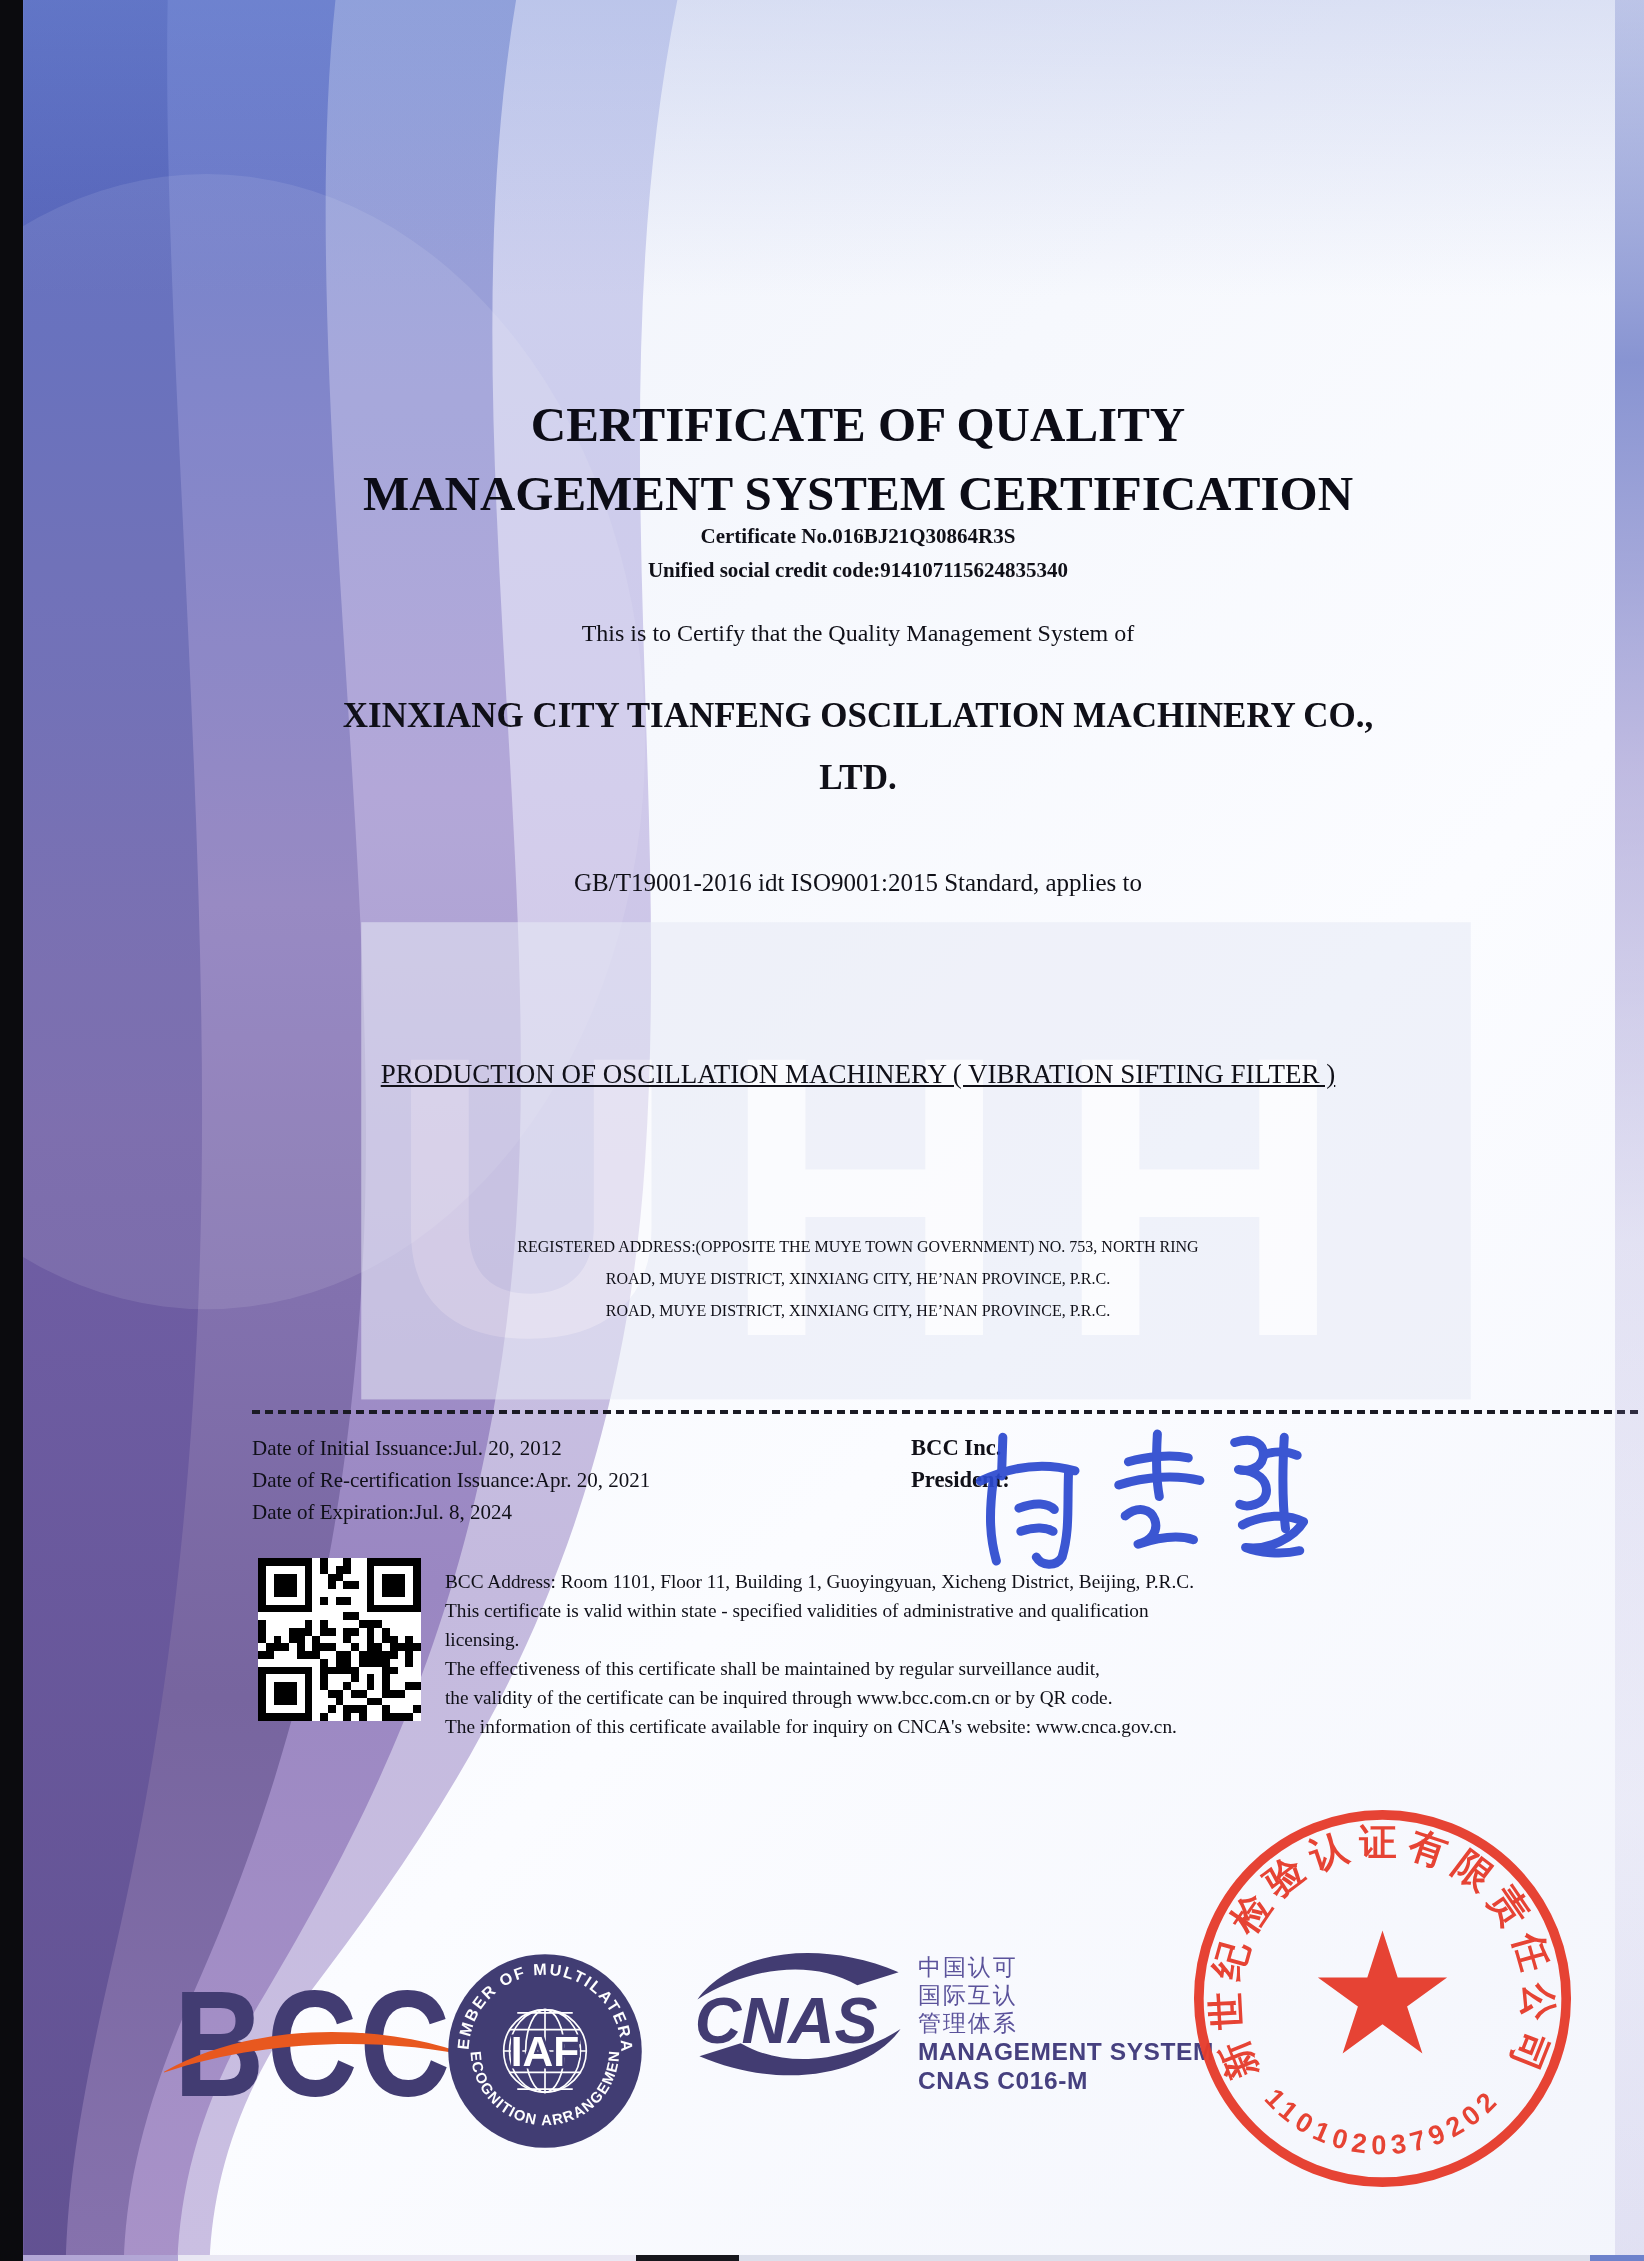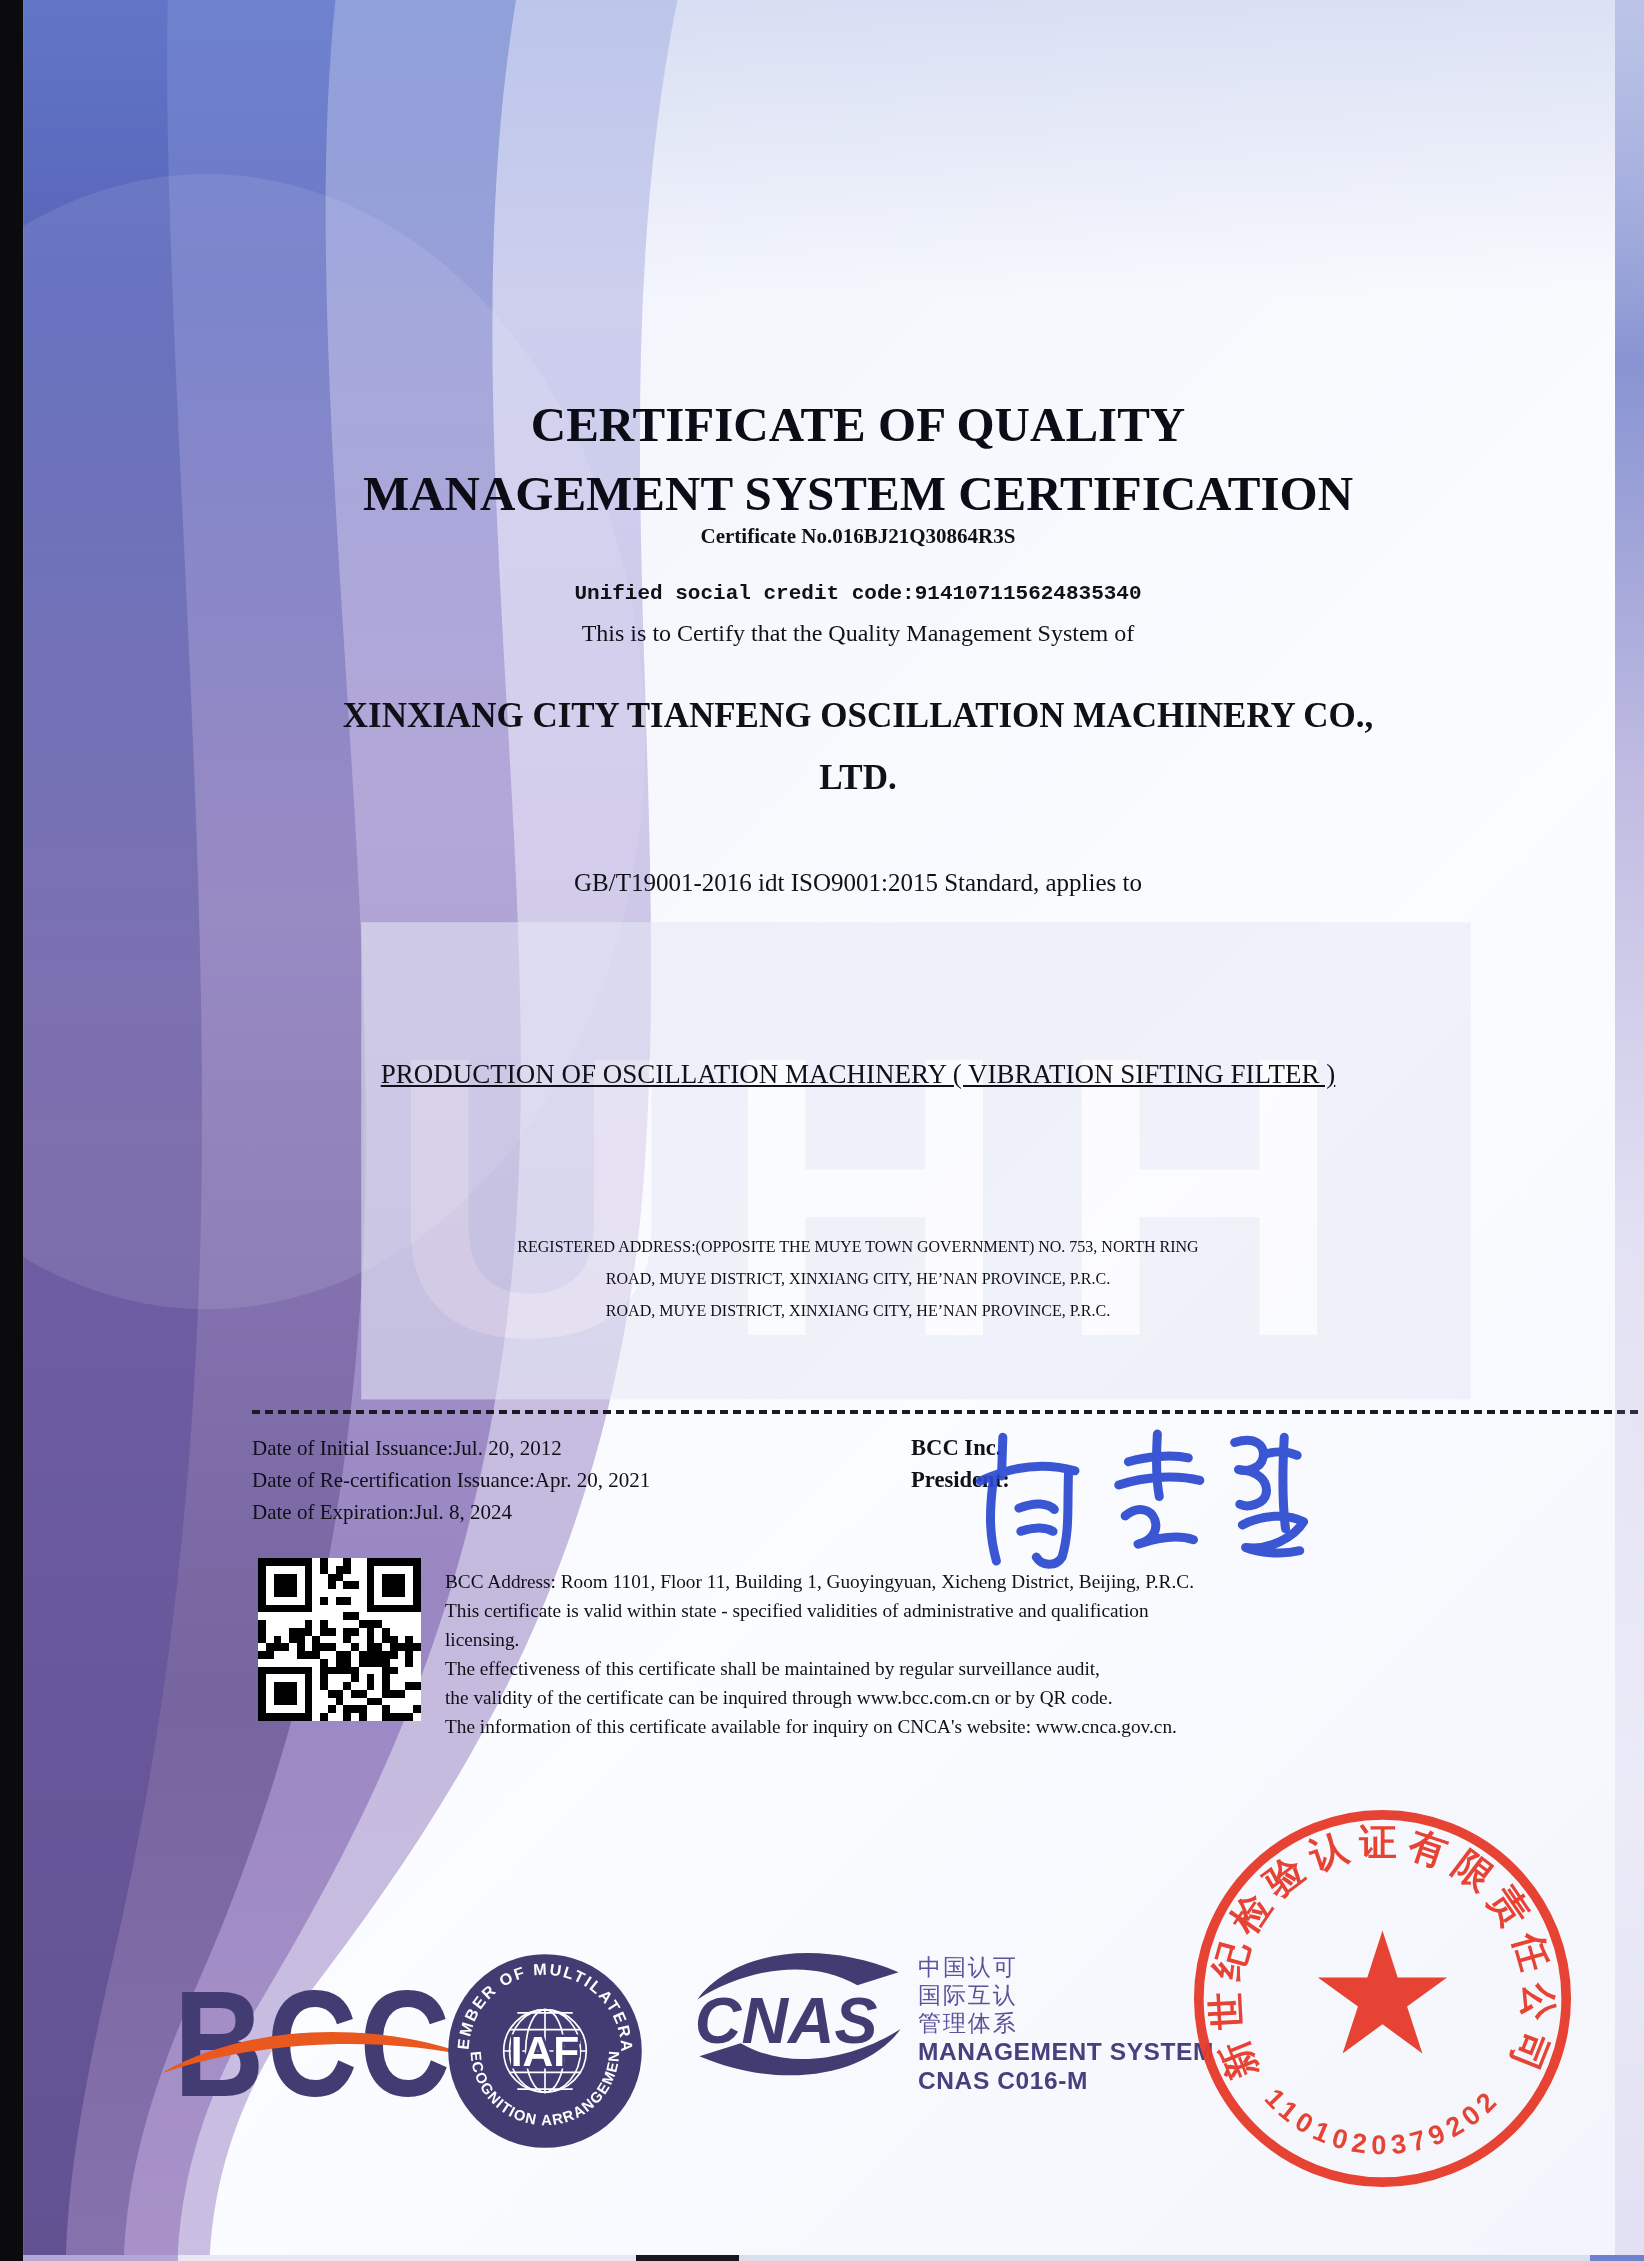--- a/index.html
+++ b/index.html
@@ -90,21 +90,21 @@
   <div class="edge-right"></div>
   <div class="edge-bottom"></div>
 
   <div class="content">
     <div class="c title" style="top:371px;">
       <div>CERTIFICATE OF QUALITY</div>
       <div>MANAGEMENT SYSTEM CERTIFICATION</div>
     </div>
 
     <div class="c certno" style="top:524px;">Certificate No.016BJ21Q30864R3S</div>
-    <div class="c certno" style="top:582px;font-family:Liberation Mono, monospace;">Unified social credit code:914107115624835340</div>
+    <div class="c certno" style="top:558px;">Unified social credit code:914107115624835340</div>
 
     <div class="c company" style="top:685px;">
       <div>XINXIANG CITY TIANFENG OSCILLATION MACHINERY CO.,</div>
       <div>LTD.</div>
     </div>
 
     <div class="c certify" style="top:620px;">This is to Certify that the Quality Management System of</div>
 
     <div class="c standard" style="top:869px;">GB/T19001-2016 idt ISO9001:2015 Standard, applies to</div>
 

